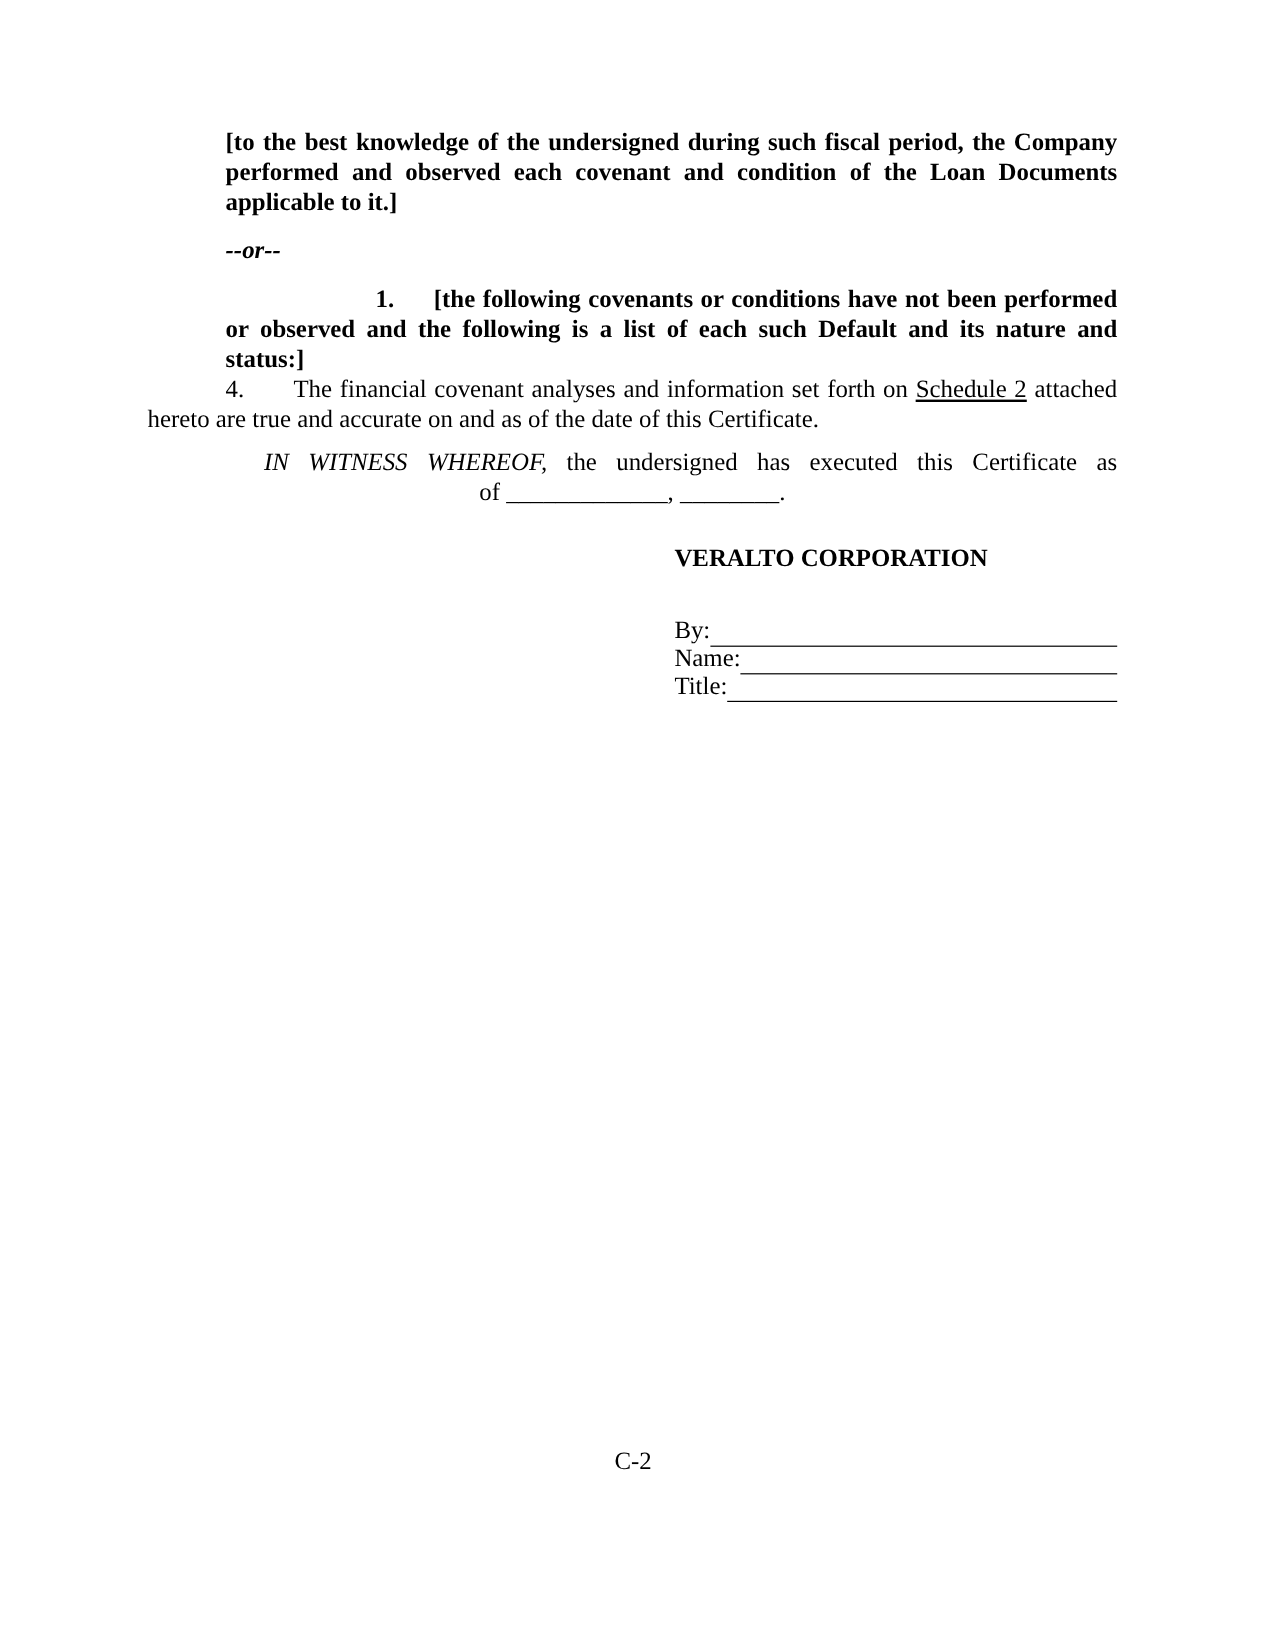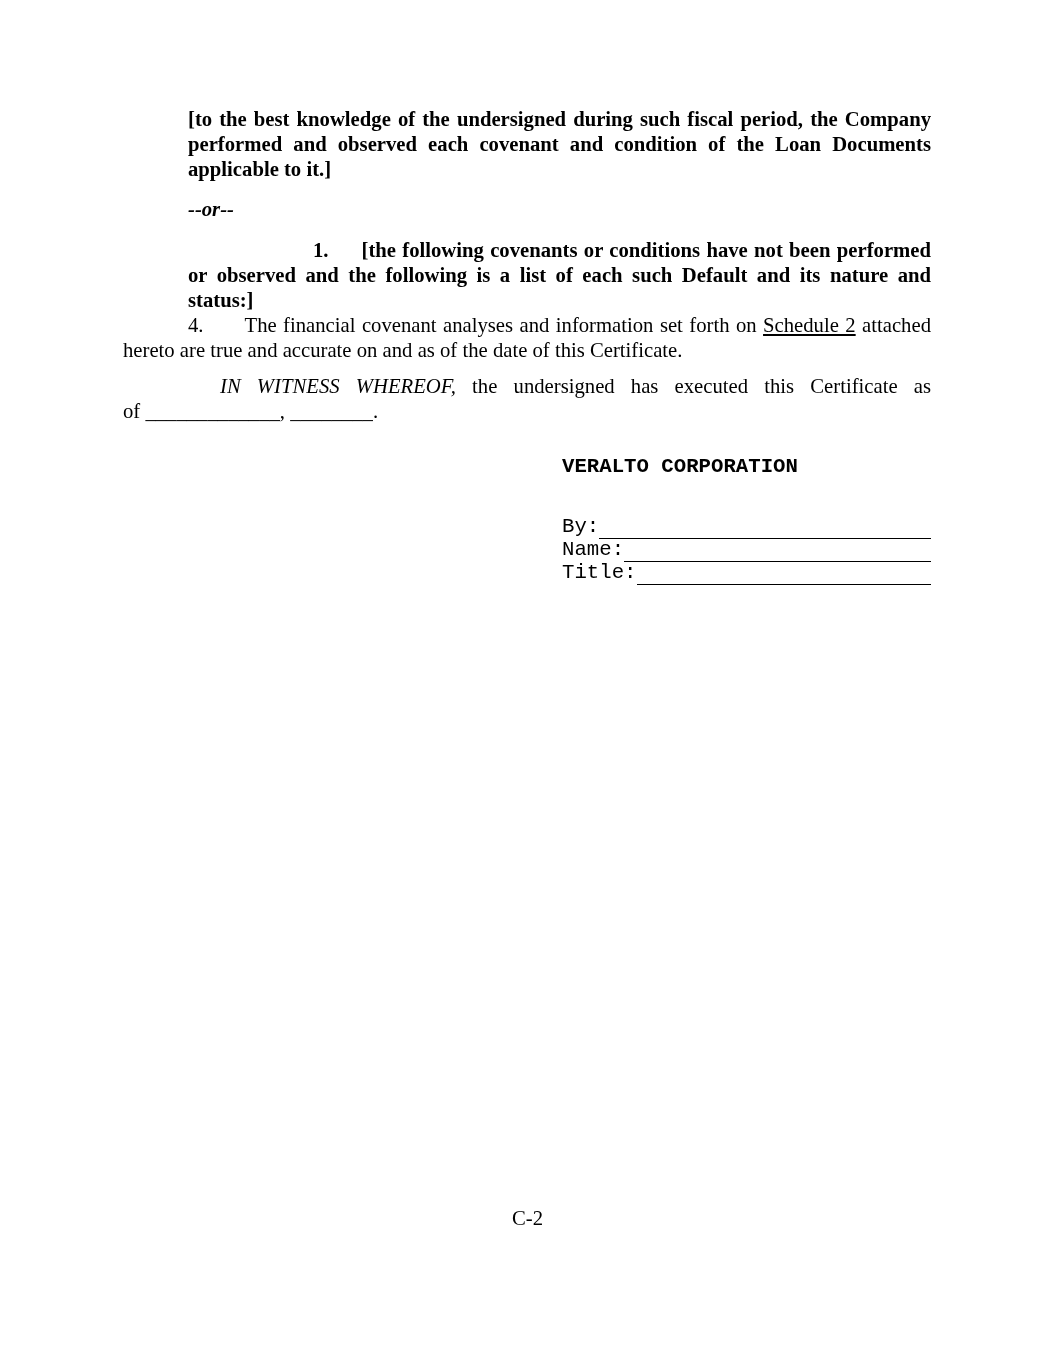--- a/index.html
+++ b/index.html
@@ -47,22 +47,22 @@
   }
   .tab-sp1 { display: inline-block; width: 33px; }
   .tab-sp2 { display: inline-block; width: 41px; }
   .underlined { text-decoration: underline; }
   .witness-line1 {
     text-align: justify;
     text-align-last: justify;
     text-indent: 65px;
   }
   .witness-lead { font-style: italic; margin-left: 32px; }
-  .witness-line2 { text-align: left; }
-  .sig-block { margin: 30px 0 0 439px; font-family: Liberation Mono, monospace; }
+  .witness-line2 { text-align: center; }
+  .sig-block { margin: 30px 0 0 439px; }
   .company { font-weight: 700; }
   .sig-rows { margin-top: 37px; }
   .sig-row {
     display: flex;
     align-items: flex-end;
     height: 23px;
   }
   .sig-row .label { white-space: pre; }
   .blank-line {
     flex: 1;

